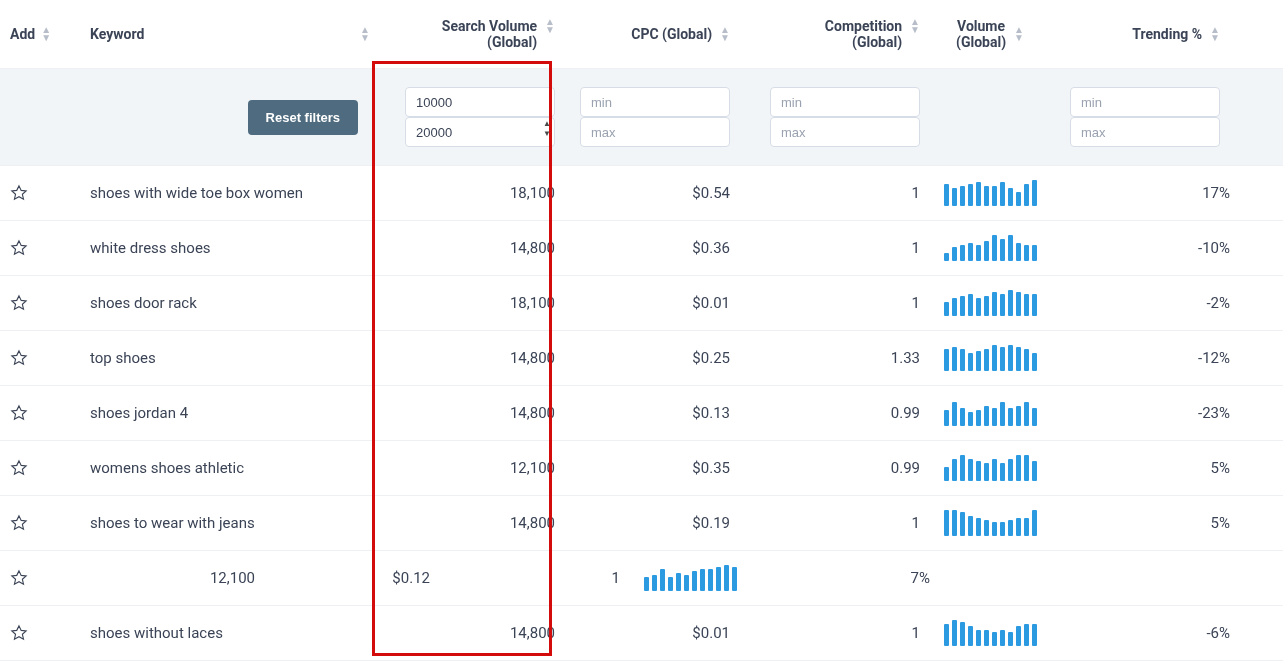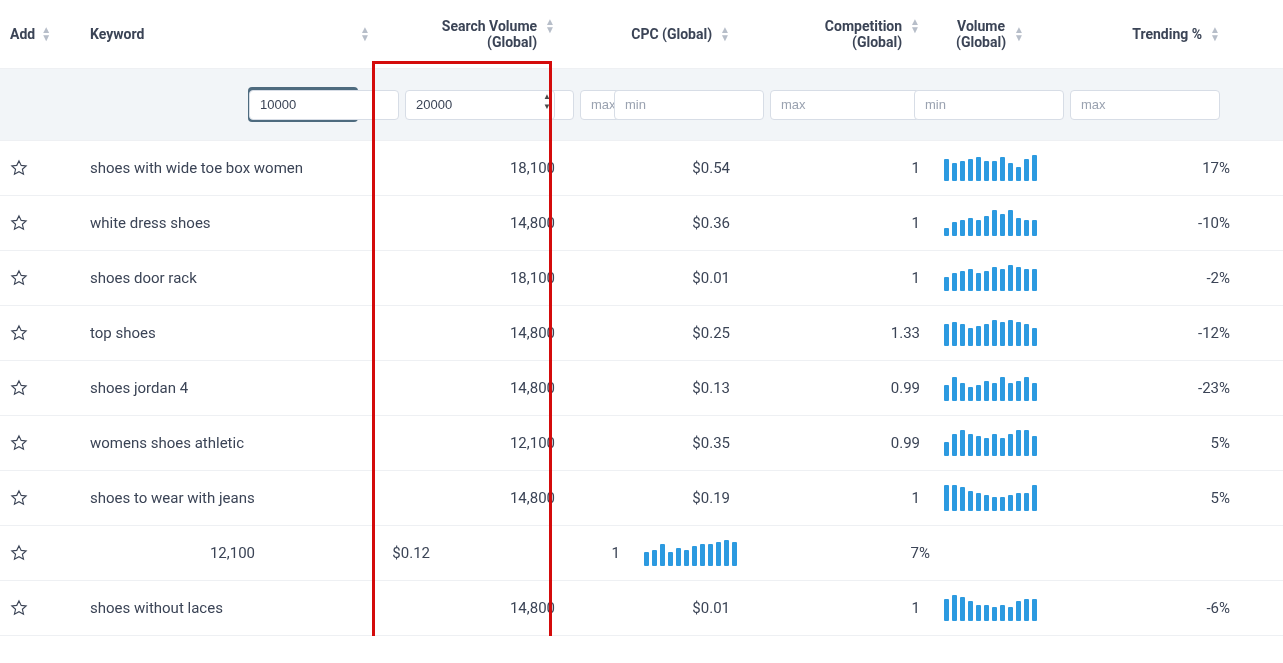--- a/index.html
+++ b/index.html
@@ -61,21 +61,21 @@
     width:150px;
     height:30px;
     border:1px solid #d7dde6;
     border-radius:4px;
     padding:0 10px;
     font-size:13px;
     color:#3b4456;
     background:#fff;
   }
   .filter-input::placeholder, .filter-input-num::placeholder { color:#9aa2b0; }
-  .filter-stack { display:flex; flex-direction:row; gap:6px; align-items:flex-end; }
+  .filter-stack { display:flex; flex-direction:column; align-items:flex-end; }
   .spinner-wrap { position:relative; display:inline-block; }
   .spinner-wrap input { padding-right:31px; }
   .spinner-btns {
     position:absolute; right:4px; top:3px; width:14px;
     display:flex; flex-direction:column; gap:2px;
   }
   .spinner-btns span { font-size:8px; line-height:8px; color:#4a4a4a; cursor:pointer; display:block;}
 
   .highlight-box {
     position:absolute;

